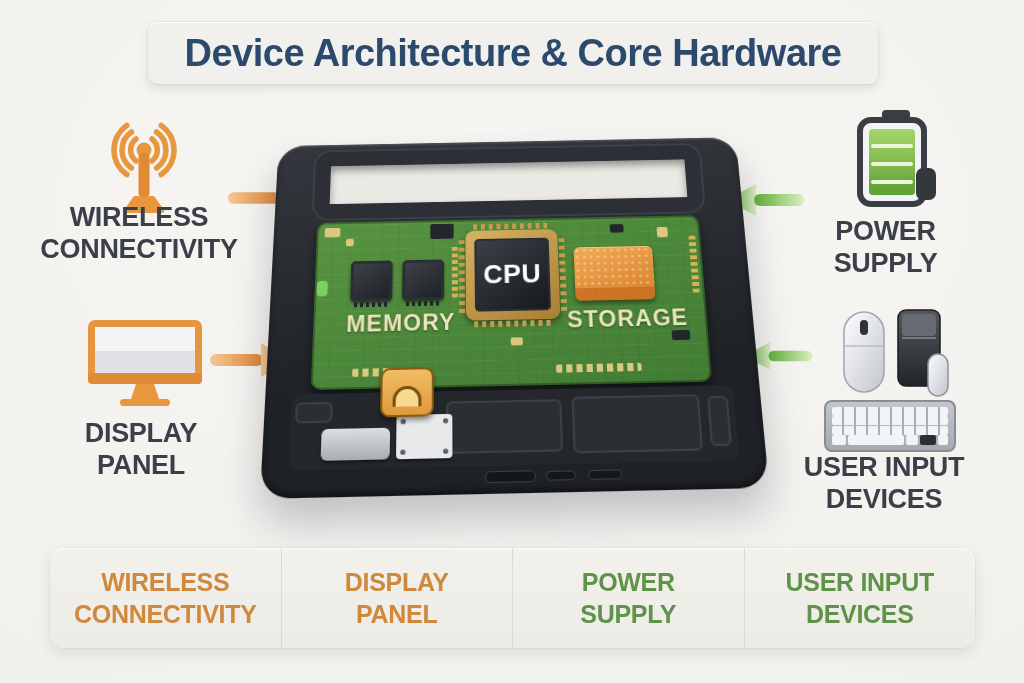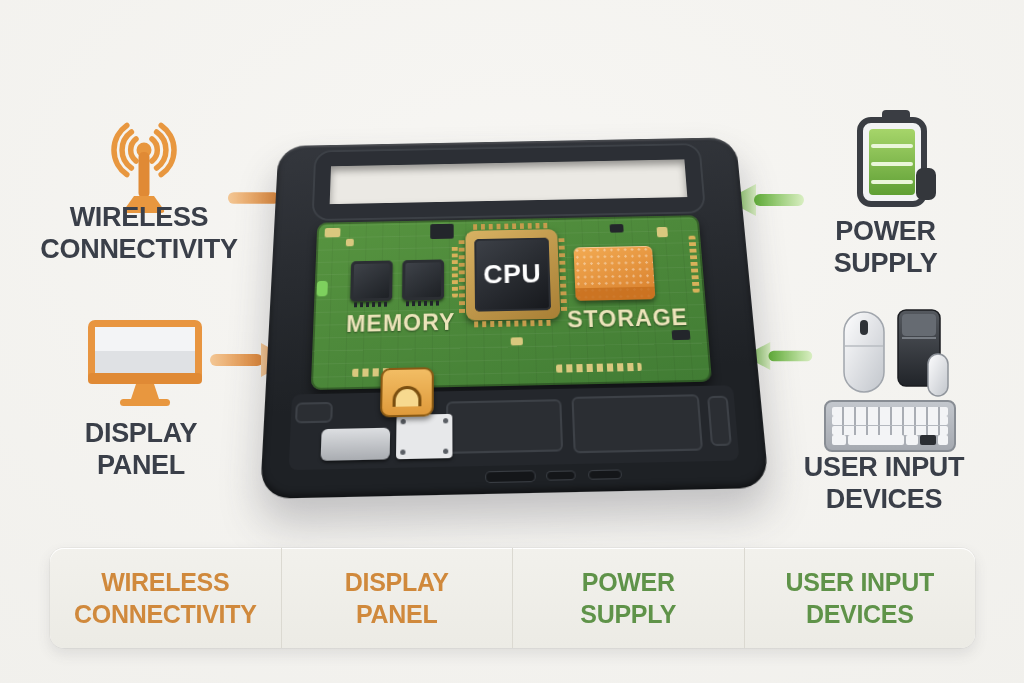--- a/index.html
+++ b/index.html
@@ -135,20 +135,23 @@
   .legend-cell + .legend-cell{border-left:1px solid #dbd9d1;}
   .legend-cell.orange{color:#d0893c;}
   .legend-cell.green{color:#5f9349;}
   .legend-cell span{display:block;}
 </style>
 </head>
 <body>
 
 <div id="stage">
 
+  <header class="title-panel">
+    <h1>Device Architecture &amp; Core Hardware</h1>
+  </header>
 
   <svg id="icon-antenna" class="icon" width="104" height="104" viewBox="0 0 104 104">
     <g fill="none" stroke="#e8973f" stroke-width="5.5" stroke-linecap="round">
       <path d="M 60,27 A 14 14 0 0 1 60,49"></path>
       <path d="M 64.6,20 A 22 22 0 0 1 64.6,56"></path>
       <path d="M 69.2,13.4 A 30 30 0 0 1 69.2,62.6"></path>
       <path d="M 44,27 A 14 14 0 0 0 44,49"></path>
       <path d="M 39.4,20 A 22 22 0 0 0 39.4,56"></path>
       <path d="M 34.8,13.4 A 30 30 0 0 0 34.8,62.6"></path>
     </g>

